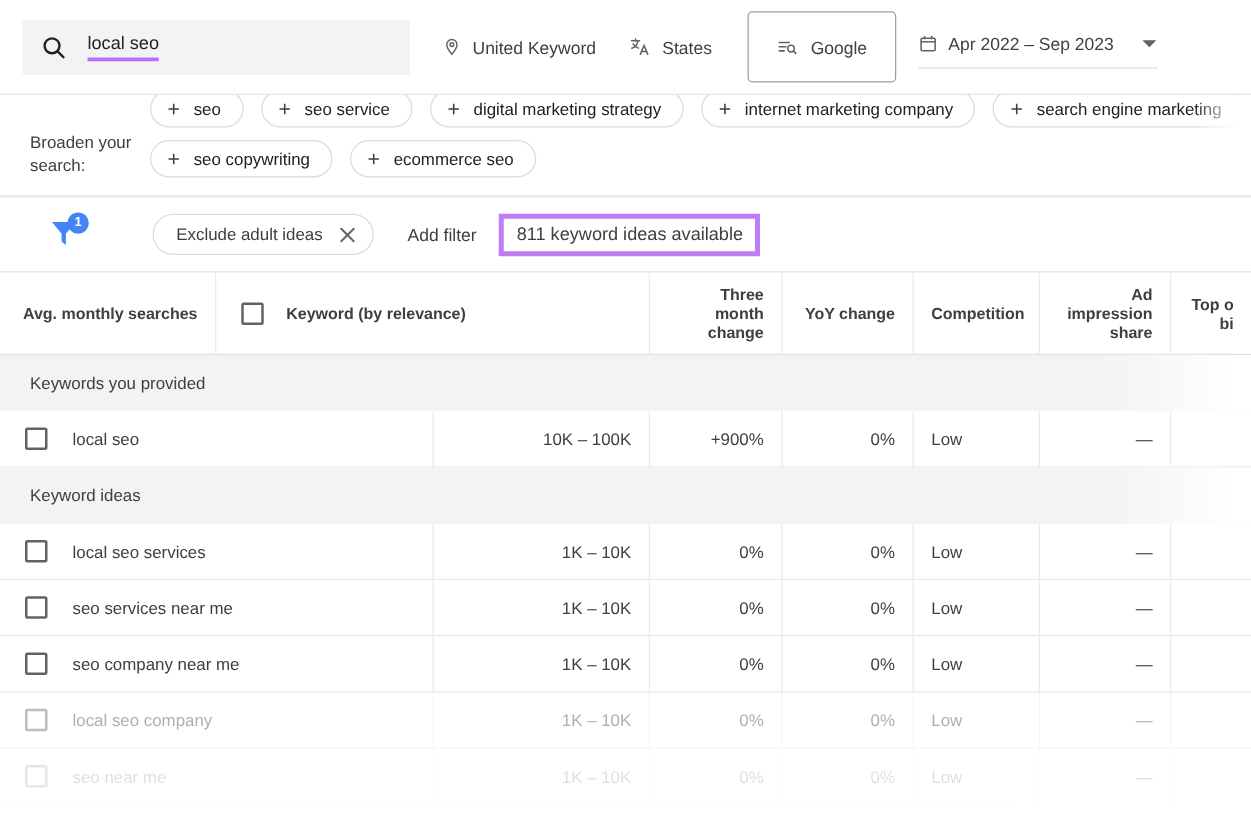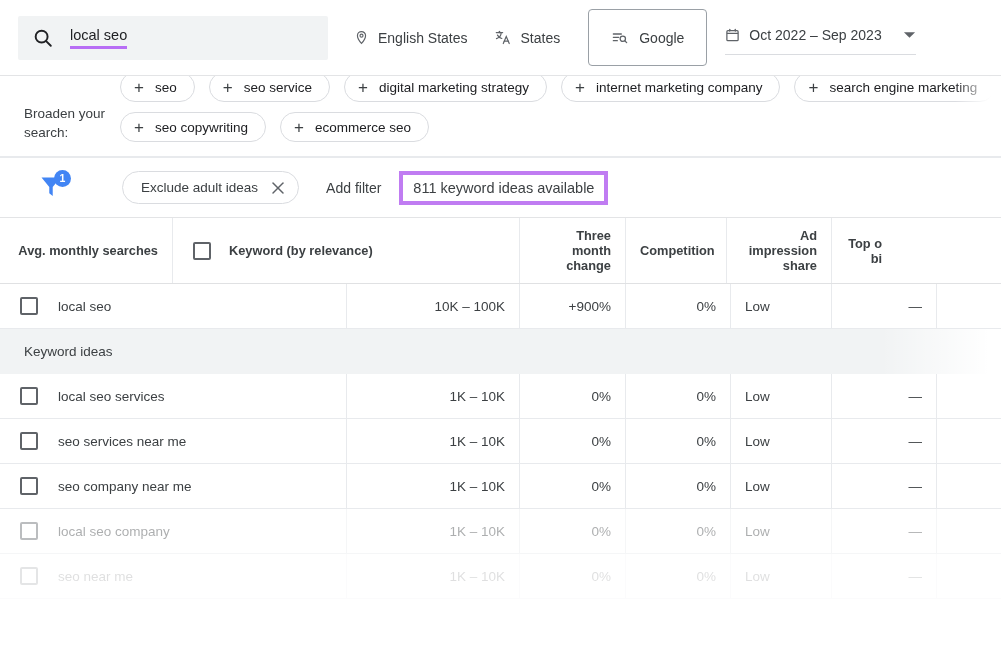--- a/index.html
+++ b/index.html
@@ -219,21 +219,21 @@
       <span class="search-term">local seo</span>
     </div>
 
     <div class="tb-item">
       <span class="ticon">
         <svg width="15" height="17" viewBox="0 0 24 24" fill="none" stroke="#5f6368" stroke-width="1.9">
           <path d="M12 2.5c-3.6 0-6.5 2.9-6.5 6.5 0 5 6.5 12.5 6.5 12.5s6.5-7.5 6.5-12.5c0-3.6-2.9-6.5-6.5-6.5z"></path>
           <circle cx="12" cy="9" r="2.4"></circle>
         </svg>
       </span>
-      <span>English States</span>
+      <span>United Keyword</span>
     </div>
 
     <div class="tb-item">
       <span class="ticon">
         <svg width="18" height="17" viewBox="0 0 24 24" fill="none" stroke="#5f6368" stroke-width="1.7" stroke-linecap="round">
           <path d="M2.5 5h9"></path>
             <path d="M7 3.2v1.8"></path>
             <path d="M9.4 5c0 4.2-3 7.4-6.6 8.6"></path>
           <path d="M4.2 8.6c1.3 2.4 3.6 4 6.1 4.8"></path>
           <path d="M12.4 20.5l4.2-10 4.2 10"></path>
@@ -258,21 +258,21 @@
 
     <div class="daterange">
       <span class="cal">
         <svg width="15" height="16" viewBox="0 0 24 24" fill="none" stroke="#5f6368" stroke-width="2">
           <rect x="3" y="5" width="18" height="16" rx="1.6"></rect>
             <line x1="3" y1="9.4" x2="21" y2="9.4"></line>
           <line x1="7.5" y1="2.8" x2="7.5" y2="5.6" stroke-linecap="round"></line>
           <line x1="16.5" y1="2.8" x2="16.5" y2="5.6" stroke-linecap="round"></line>
         </svg>
       </span>
-      <span class="dtext">Oct 2022 – Sep 2023</span>
+      <span class="dtext">Apr 2022 – Sep 2023</span>
       <span class="caret">
         <svg width="13" height="8" viewBox="0 0 14 8">
             <path d="M1 1l6 6 6-6z" fill="#5f6368"></path>
           </svg>
       </span>
     </div>
   </div>
 
   <div class="broaden">
     <div class="broaden-label">Broaden your search:</div>
@@ -336,30 +336,35 @@
 
   <div class="table">
 
     <div class="trow thead">
       <div class="cell c-avg">Avg. monthly searches</div>
       <div class="cell c-kw">
         <span class="chk"></span>
         <span>Keyword (by relevance)</span>
       </div>
       <div class="cell c-3m">Three month change</div>
+      <div class="cell c-yoy">YoY change</div>
       <div class="cell c-comp">Competition</div>
       <div class="cell c-ad">Ad impression share</div>
       <div class="cell c-top">
         <span style="display:block;text-align:right;">
           <span>Top o</span><br>
           <span>bi</span>
         </span>
       </div>
     </div>
 
+    <div class="section-row">
+      <span>Keywords you provided</span>
+      <span class="sfade"></span>
+    </div>
 
     <div class="trow drow">
       <div class="cell c-kw">
         <span class="chk"></span>
         <span>local seo</span>
       </div>
       <div class="cell c-avg">10K – 100K</div>
       <div class="cell c-3m">+900%</div>
       <div class="cell c-yoy">0%</div>
       <div class="cell c-comp">Low</div>

